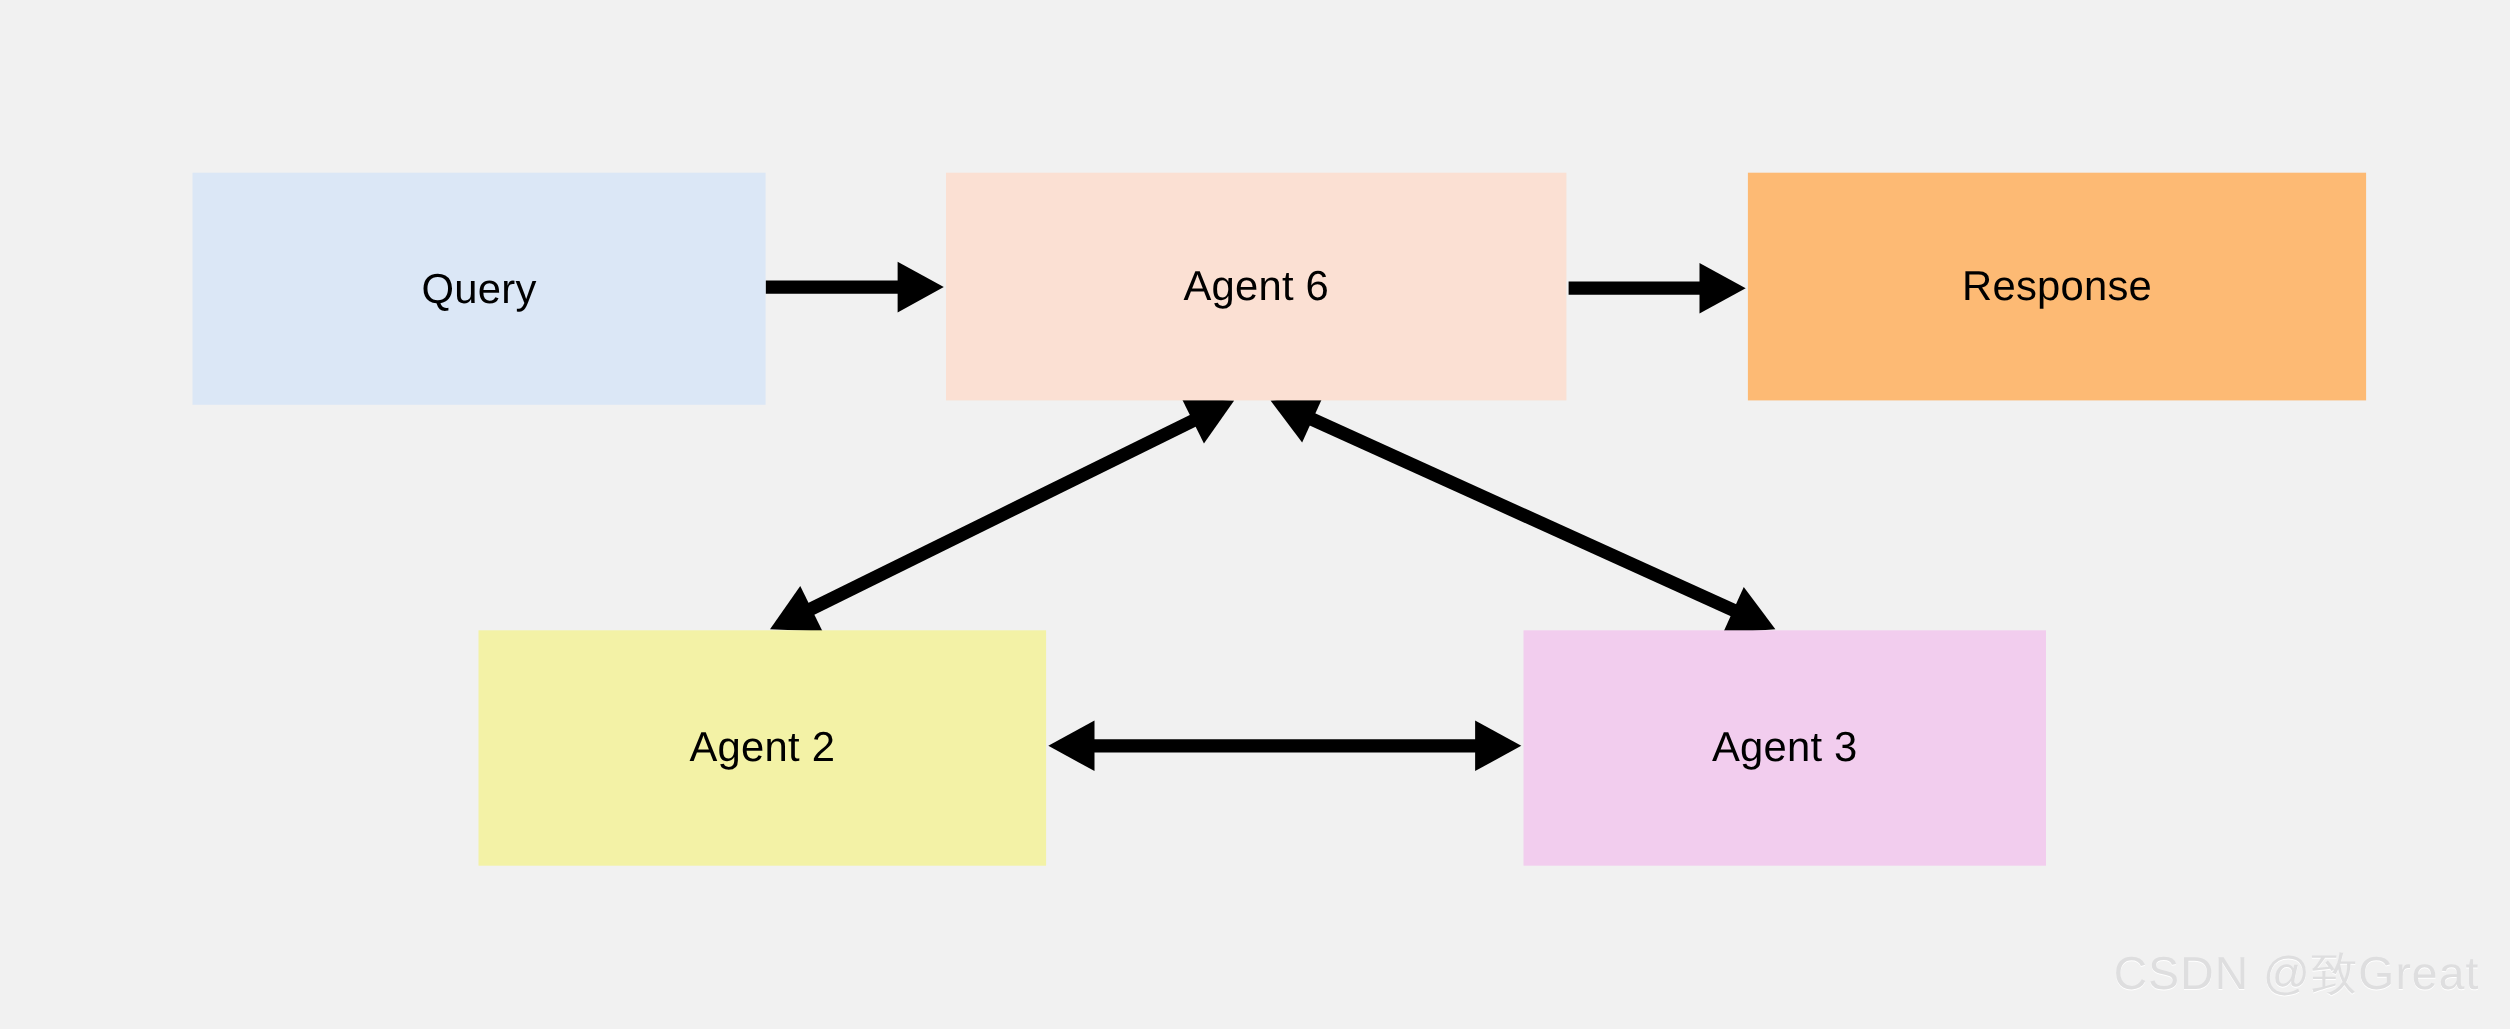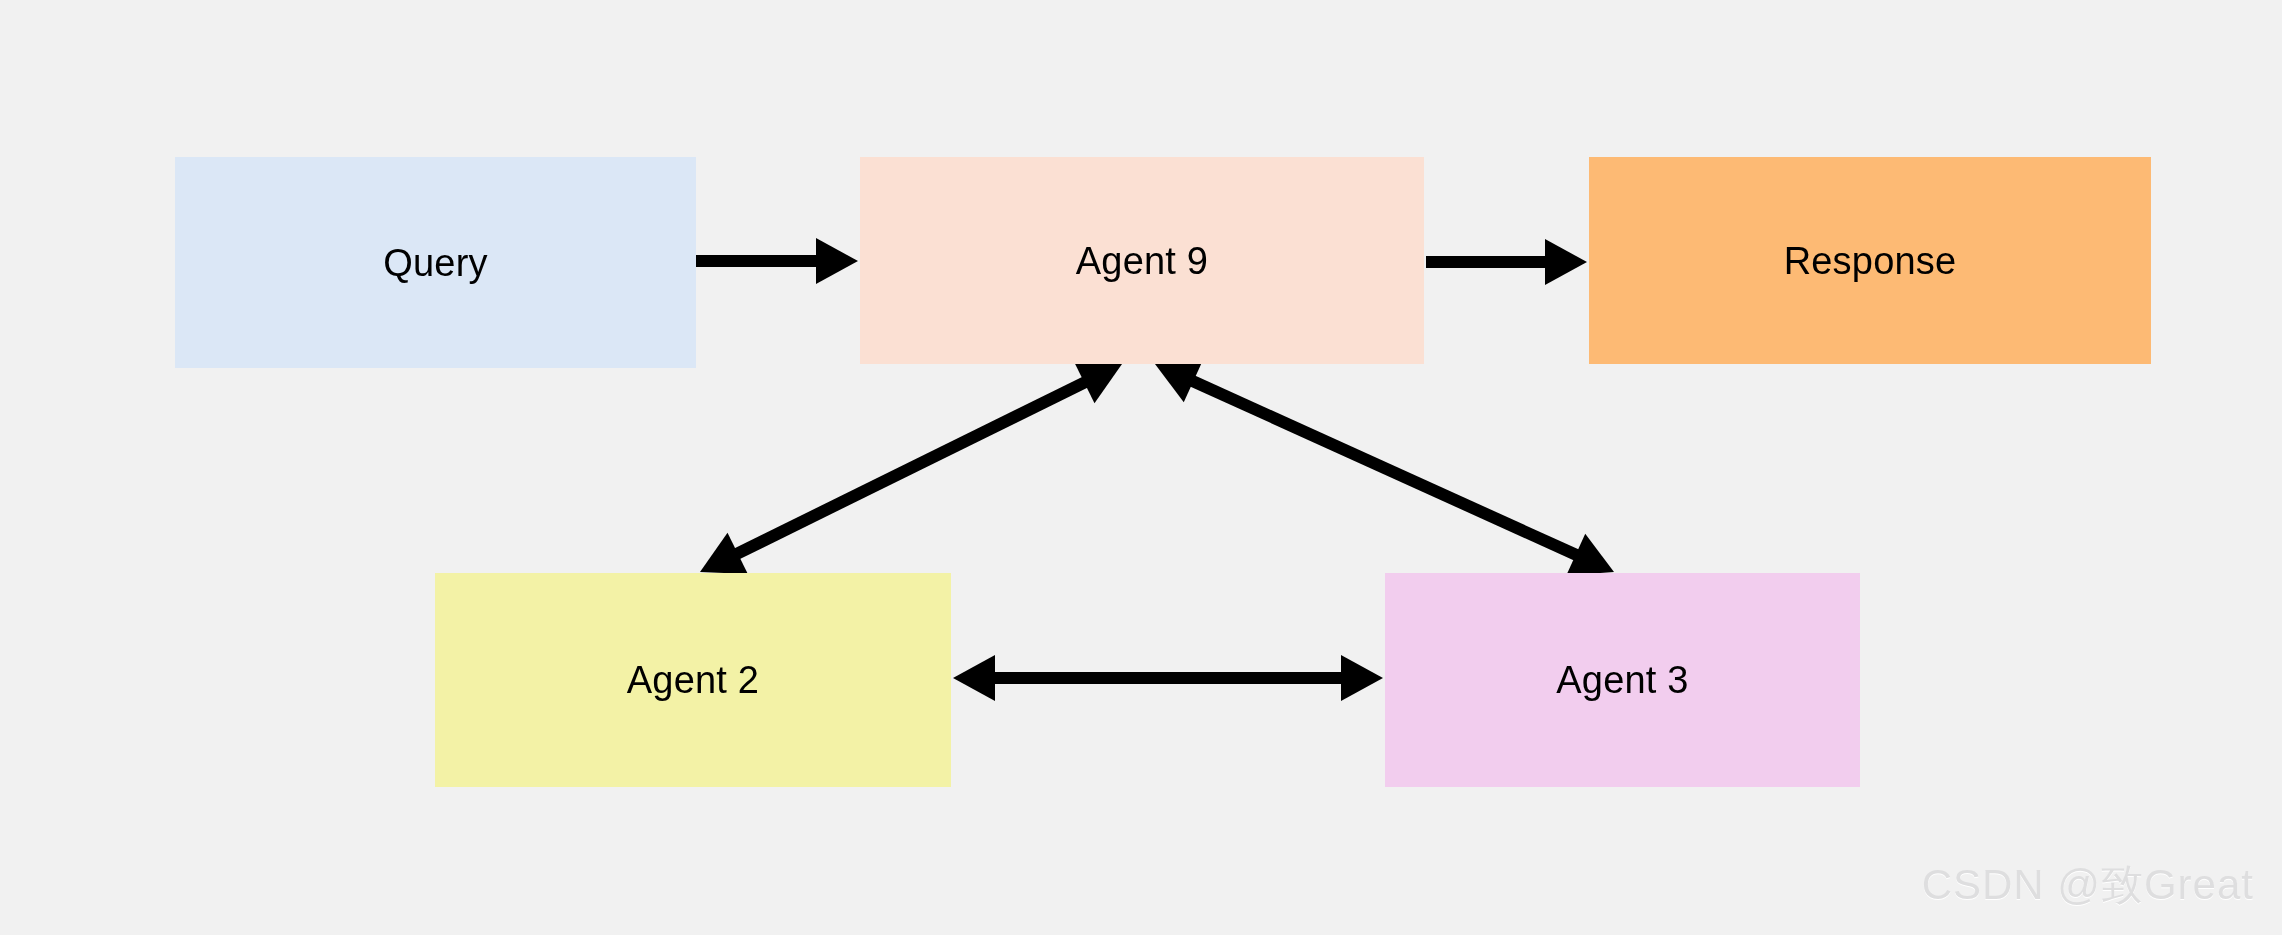--- a/index.html
+++ b/index.html
@@ -82,21 +82,21 @@
         <polygon points="1383,678 1341,701 1341,655" fill="#000000"></polygon>
         <polygon points="953,678 995,655 995,701" fill="#000000"></polygon>
       </g>
     </svg>
 
   <div class="node" style="left: 175px; top: 157px; width: 521px; height: 211px; background: rgb(219, 231, 246);">
     <span class="node-label">Query</span>
   </div>
 
   <div class="node" style="left: 860px; top: 157px; width: 564px; height: 207px; background: rgb(251, 224, 211);">
-    <span class="node-label">Agent 9</span>
+    <span class="node-label">Agent 6</span>
   </div>
 
   <div class="node" style="left: 1589px; top: 157px; width: 562px; height: 207px; background: #fdba74;">
     <span class="node-label">Response</span>
   </div>
 
   <div class="node" style="left: 435px; top: 573px; width: 516px; height: 214px; background: rgb(243, 242, 166); text-align: right;">
     <span class="node-label">Agent 2</span>
   </div>
 

